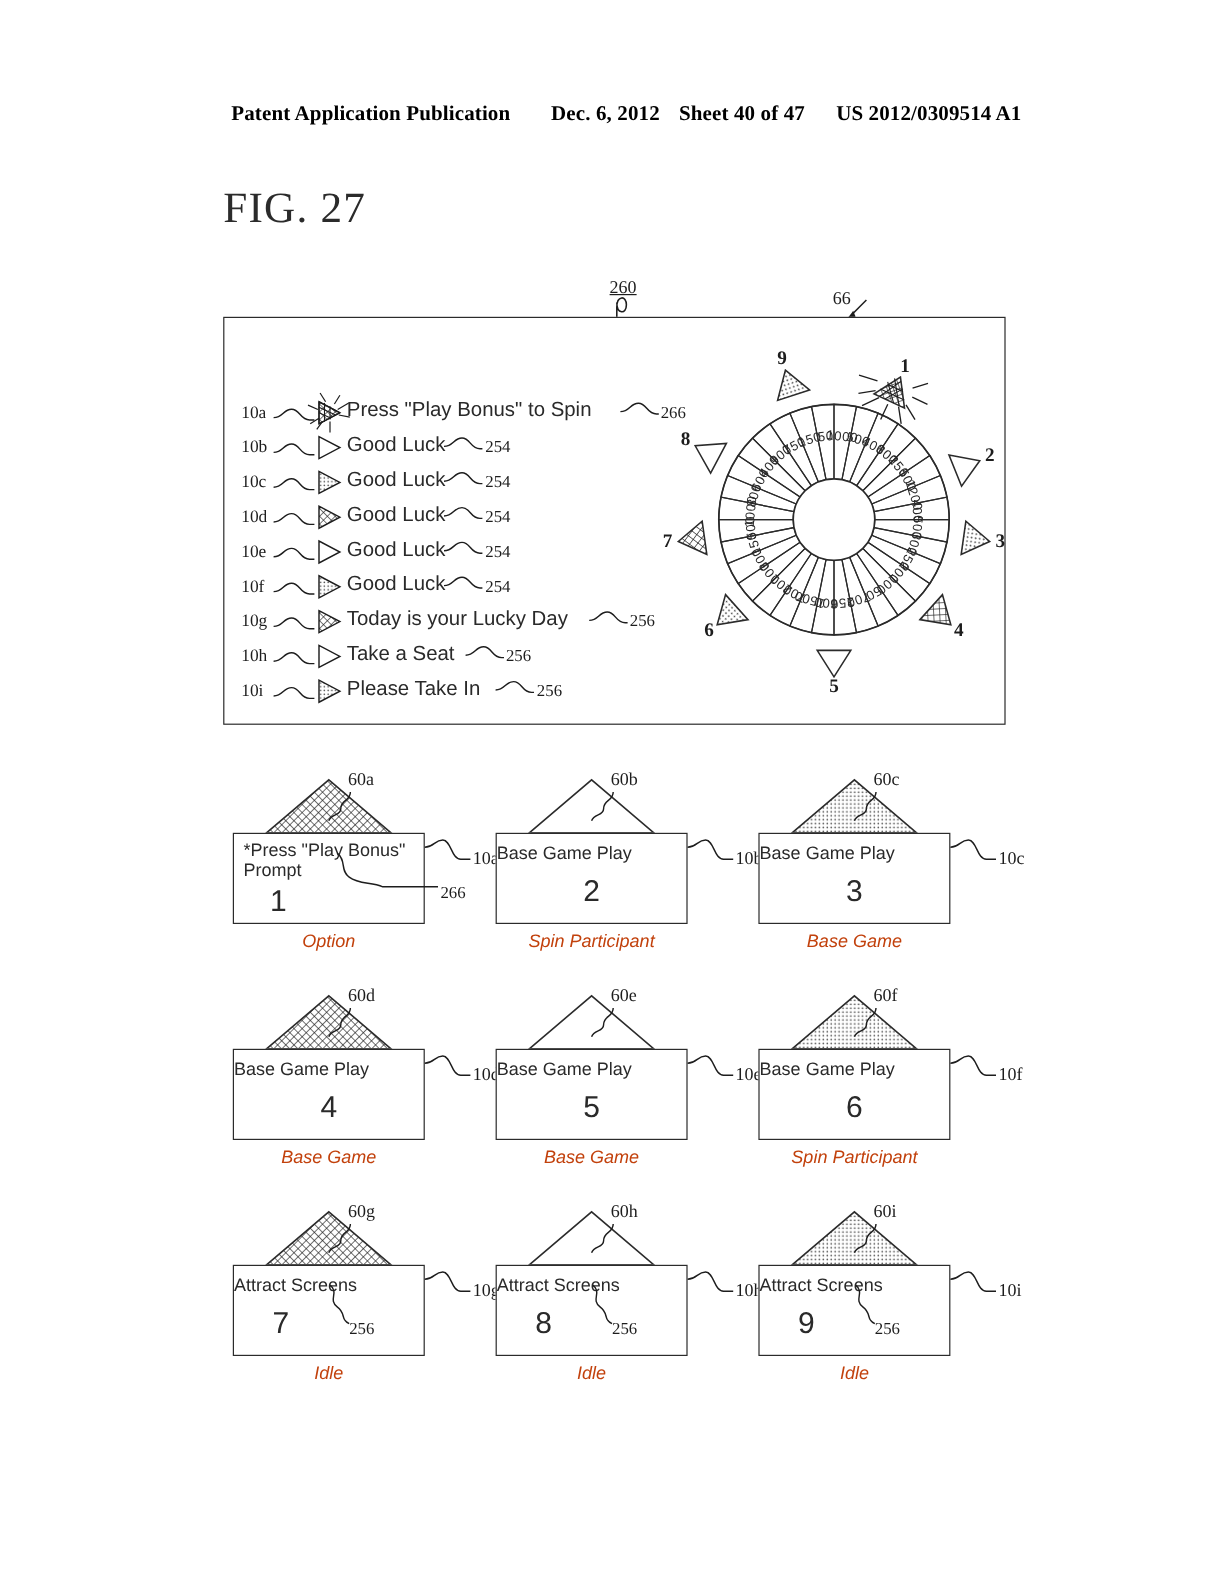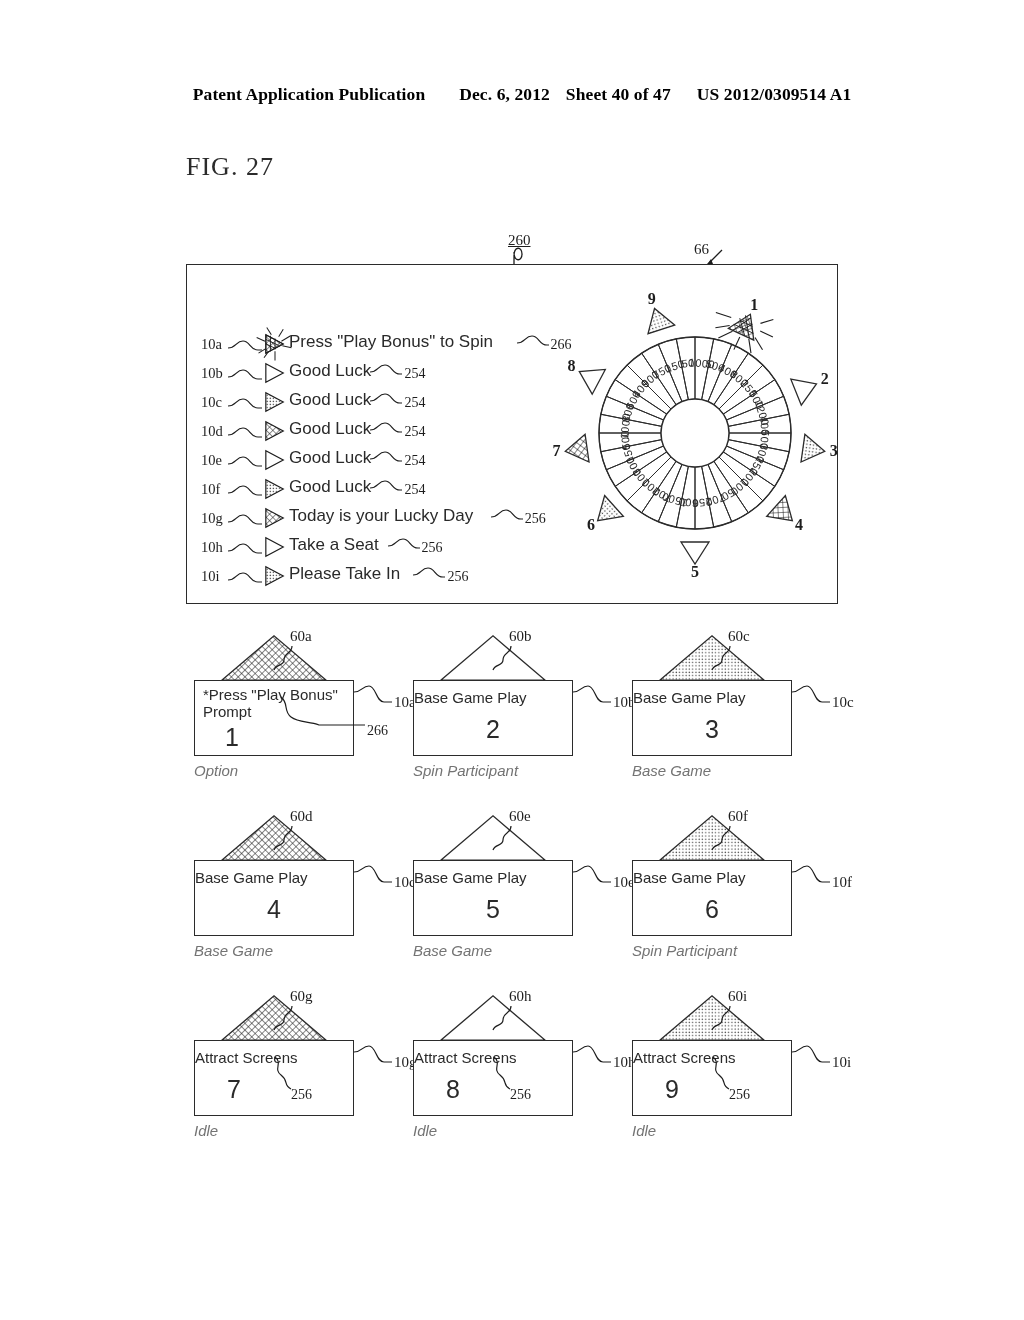--- a/index.html
+++ b/index.html
@@ -26,21 +26,21 @@
   }
   .hdr span{display:inline-block;vertical-align:baseline;}
   .hdr .gap1{width:34px;}
   .hdr .gap2{width:16px;}
   .hdr .gap3{width:26px;}
 
   
   .figlabel{
     position:absolute;left:186px;top:152px;
     font-family:"Liberation Serif", serif;
-    font-size:26px;letter-spacing:1px;
+    font-size:36px;letter-spacing:1px;
     color:#2b2b2b;
   }
 
   
   .state-title{
     position:absolute;left:0;top:196px;width:1024px;
     text-align:center;
     font-family:"Liberation Sans", sans-serif;
     font-size:18.5px;color:#2a2a2a;
   }
@@ -102,21 +102,21 @@
 
   
   .leader{position:absolute;}
   .leadnum{
     position:absolute;
     font-family:"Liberation Serif", serif;
     font-size:15px;color:#1d1d1d;white-space:nowrap;
   }
 
   
-  .cards{position:absolute;left:0;top:622px;width:1024px;text-decoration:underline;}
+  .cards{position:absolute;left:0;top:636px;width:1024px;text-decoration:underline;}
   .crow{position:relative;height:180px;}
   .card{
     position:absolute;
     width:160px;
   }
   .card .roof{
     position:absolute;left:18px;top:0px;width:124px;height:50px;
   }
   .card .rooftag{
     position:absolute;top:-4px;
@@ -156,22 +156,23 @@
   }
   .card .innersquig{position:absolute;width:30px;height:30px;}
   .card .sideref{
     position:absolute;
     font-family:"Liberation Serif", serif;
     font-size:15px;color:#1d1d1d;white-space:nowrap;
   }
   .card .sidesquig{position:absolute;width:34px;height:22px;}
   .card .cap{
     position:absolute;left:0;top:130px;width:160px;
+    text-align:center;
     font-family:"Liberation Sans", sans-serif;
-    font-style:italic;font-size:15px;color:#737373;white-space:nowrap;
+    font-style:italic;font-size:15px;color:#c2410c;white-space:nowrap;
   }
   svg{display:block;overflow:visible;}
   .nofill{fill:none;}
 </style>
 </head>
 <body>
 
 <div class="page">
 
   <div class="hdr">

